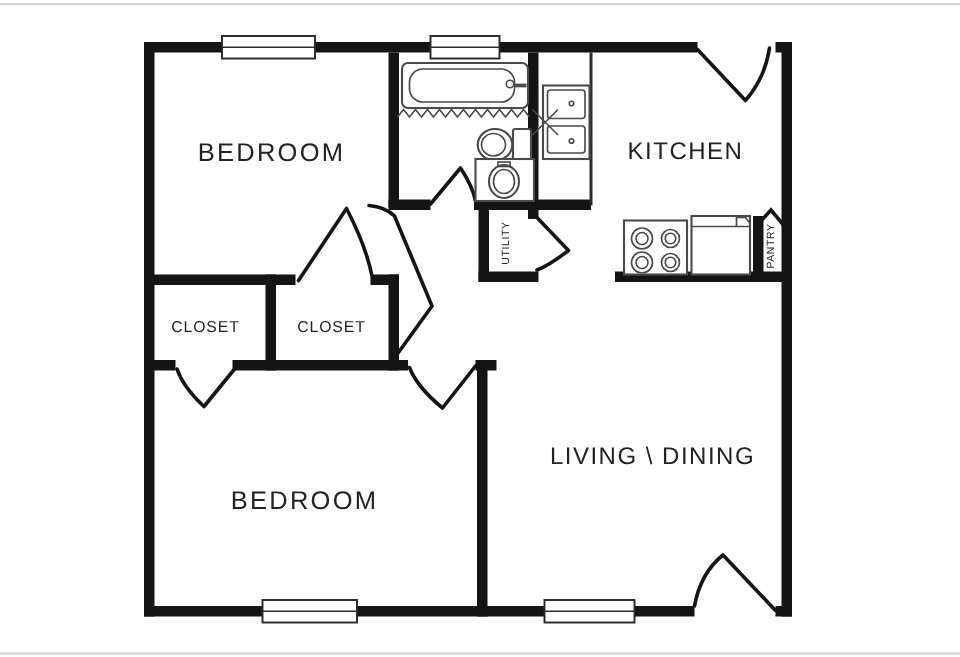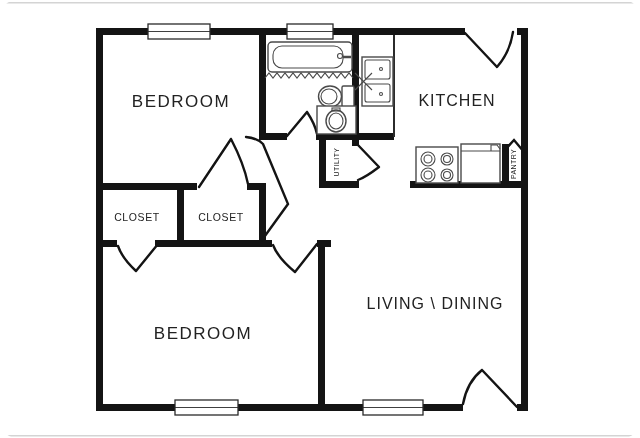--- a/index.html
+++ b/index.html
@@ -2,21 +2,21 @@
 <html style="--background: #ffffff; --wall: #141414; --door: #141414; --fixture: #4a4a4a; --label: #222222; --window-border: #2a2a2a; --edge-line: #d4d4d4;"><head>
 <meta charset="utf-8">
 <style>
   :root{
     --background:#ffffff; --wall:#141414; --door:#141414; --fixture:#4a4a4a;
     --label:#222222; --window-border:#2a2a2a; --edge-line:#d4d4d4;
   }
   html,body{margin:0;padding:0;background:#fff;}
   .canvas{
     position:relative; width:640px; height:438px; background:var(--background);
-    font-family:"Liberation Sans", sans-serif; overflow:hidden;border-radius:17px;
+    font-family:"Liberation Sans", sans-serif; overflow:hidden;
   }
   svg{position:absolute;left:0;top:0;}
   .wall{fill:var(--wall);stroke:none;}
   .door{stroke:var(--door);stroke-width:2.4;fill:none;stroke-linecap:round;}
   .thinline{stroke:#2b2b2b;stroke-width:2;fill:none;}
   .fixture{stroke:var(--fixture);stroke-width:1.4;fill:#ffffff;}
   .fixture-thin{stroke:var(--fixture);stroke-width:1.1;fill:none;}
   .win{fill:#ffffff;stroke:var(--window-border);stroke-width:1.3;}
   .winline{stroke:var(--window-border);stroke-width:0.9;}
   .edge{fill:var(--edge-line);}

